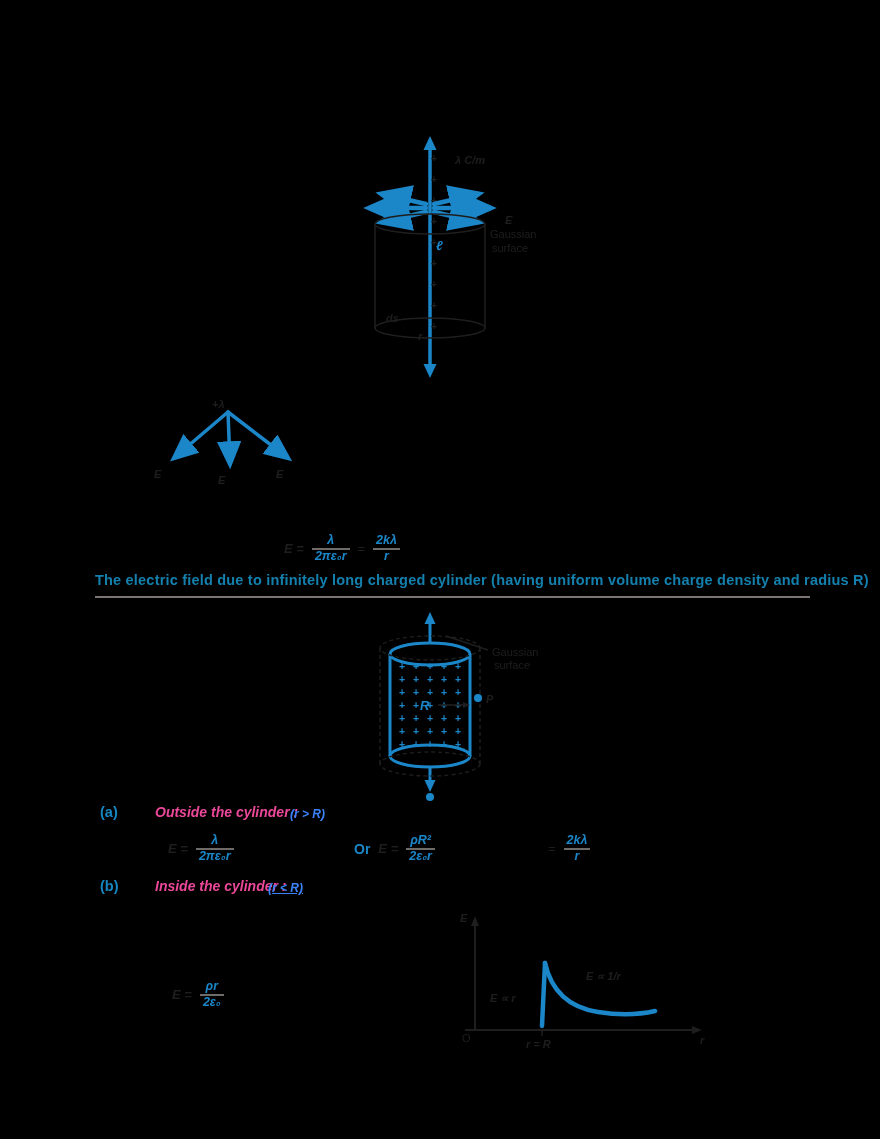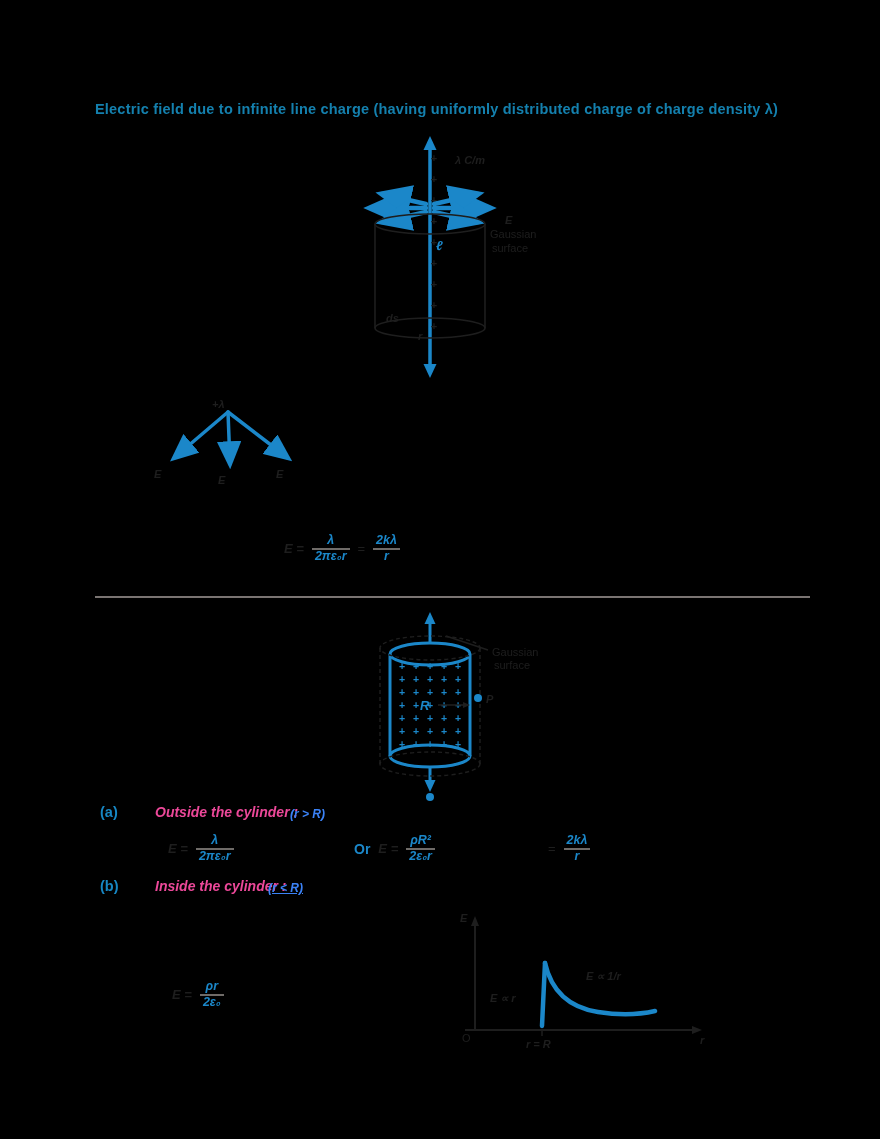--- a/index.html
+++ b/index.html
@@ -21,21 +21,20 @@
   svg text{font-family:"Liberation Sans", sans-serif;}
   svg .lbl{font-size:11px;}
   svg .plus-dk{fill:#1e1e1e;font-size:11px;font-weight:bold;text-anchor:middle;}
   svg .plus-bl{fill:#1b87c9;font-size:10.5px;font-weight:bold;text-anchor:middle;}
 </style>
 </head>
 <body>
 
 <div class="canvas">
 
-  <div class="abs h" style="left:95px;top:101px;">Electric field due to infinite line charge (having uniformly distributed charge of charge density λ)</div>
 
   <svg class="abs" style="left:322px;top:132px;" width="225" height="250" viewBox="0 0 225 250">
     <defs>
       <marker id="ab1" markerWidth="8" markerHeight="7" refX="6.5" refY="3.5" orient="auto">
         <path d="M0,0 L8,3.5 L0,7 z" fill="#1b87c9"></path>
       </marker>
     </defs>
 
     <g>
       <line x1="108" y1="16" x2="108" y2="234" stroke="#1b87c9" stroke-width="3.5"></line>
@@ -105,20 +104,21 @@
       <span class="den">2πε₀r</span>
     </span>
     <span class="dk">=</span>
     <span class="frac">
       <span class="num">2kλ</span>
       <span class="bar"></span>
       <span class="den">r</span>
     </span>
   </div>
 
+  <div class="abs h" style="left:95px;top:572px;">The electric field due to infinitely long charged cylinder (having uniform volume charge density and radius R)</div>
   <div class="abs gray-bar" style="left:95px;top:596px;width:715px;"></div>
 
   <svg class="abs" style="left:346px;top:606px;" width="200" height="200" viewBox="0 0 200 200">
 
     <g>
       <line x1="84" y1="16" x2="84" y2="38" stroke="#1b87c9" stroke-width="3"></line>
       <polygon points="84,6 78.5,18 89.5,18" fill="#1b87c9"></polygon>
       <line x1="84" y1="160" x2="84" y2="178" stroke="#1b87c9" stroke-width="3"></line>
       <polygon points="84,186 78.5,174 89.5,174" fill="#1b87c9"></polygon>
       <circle cx="84" cy="191" r="4" fill="#1b87c9"></circle>

